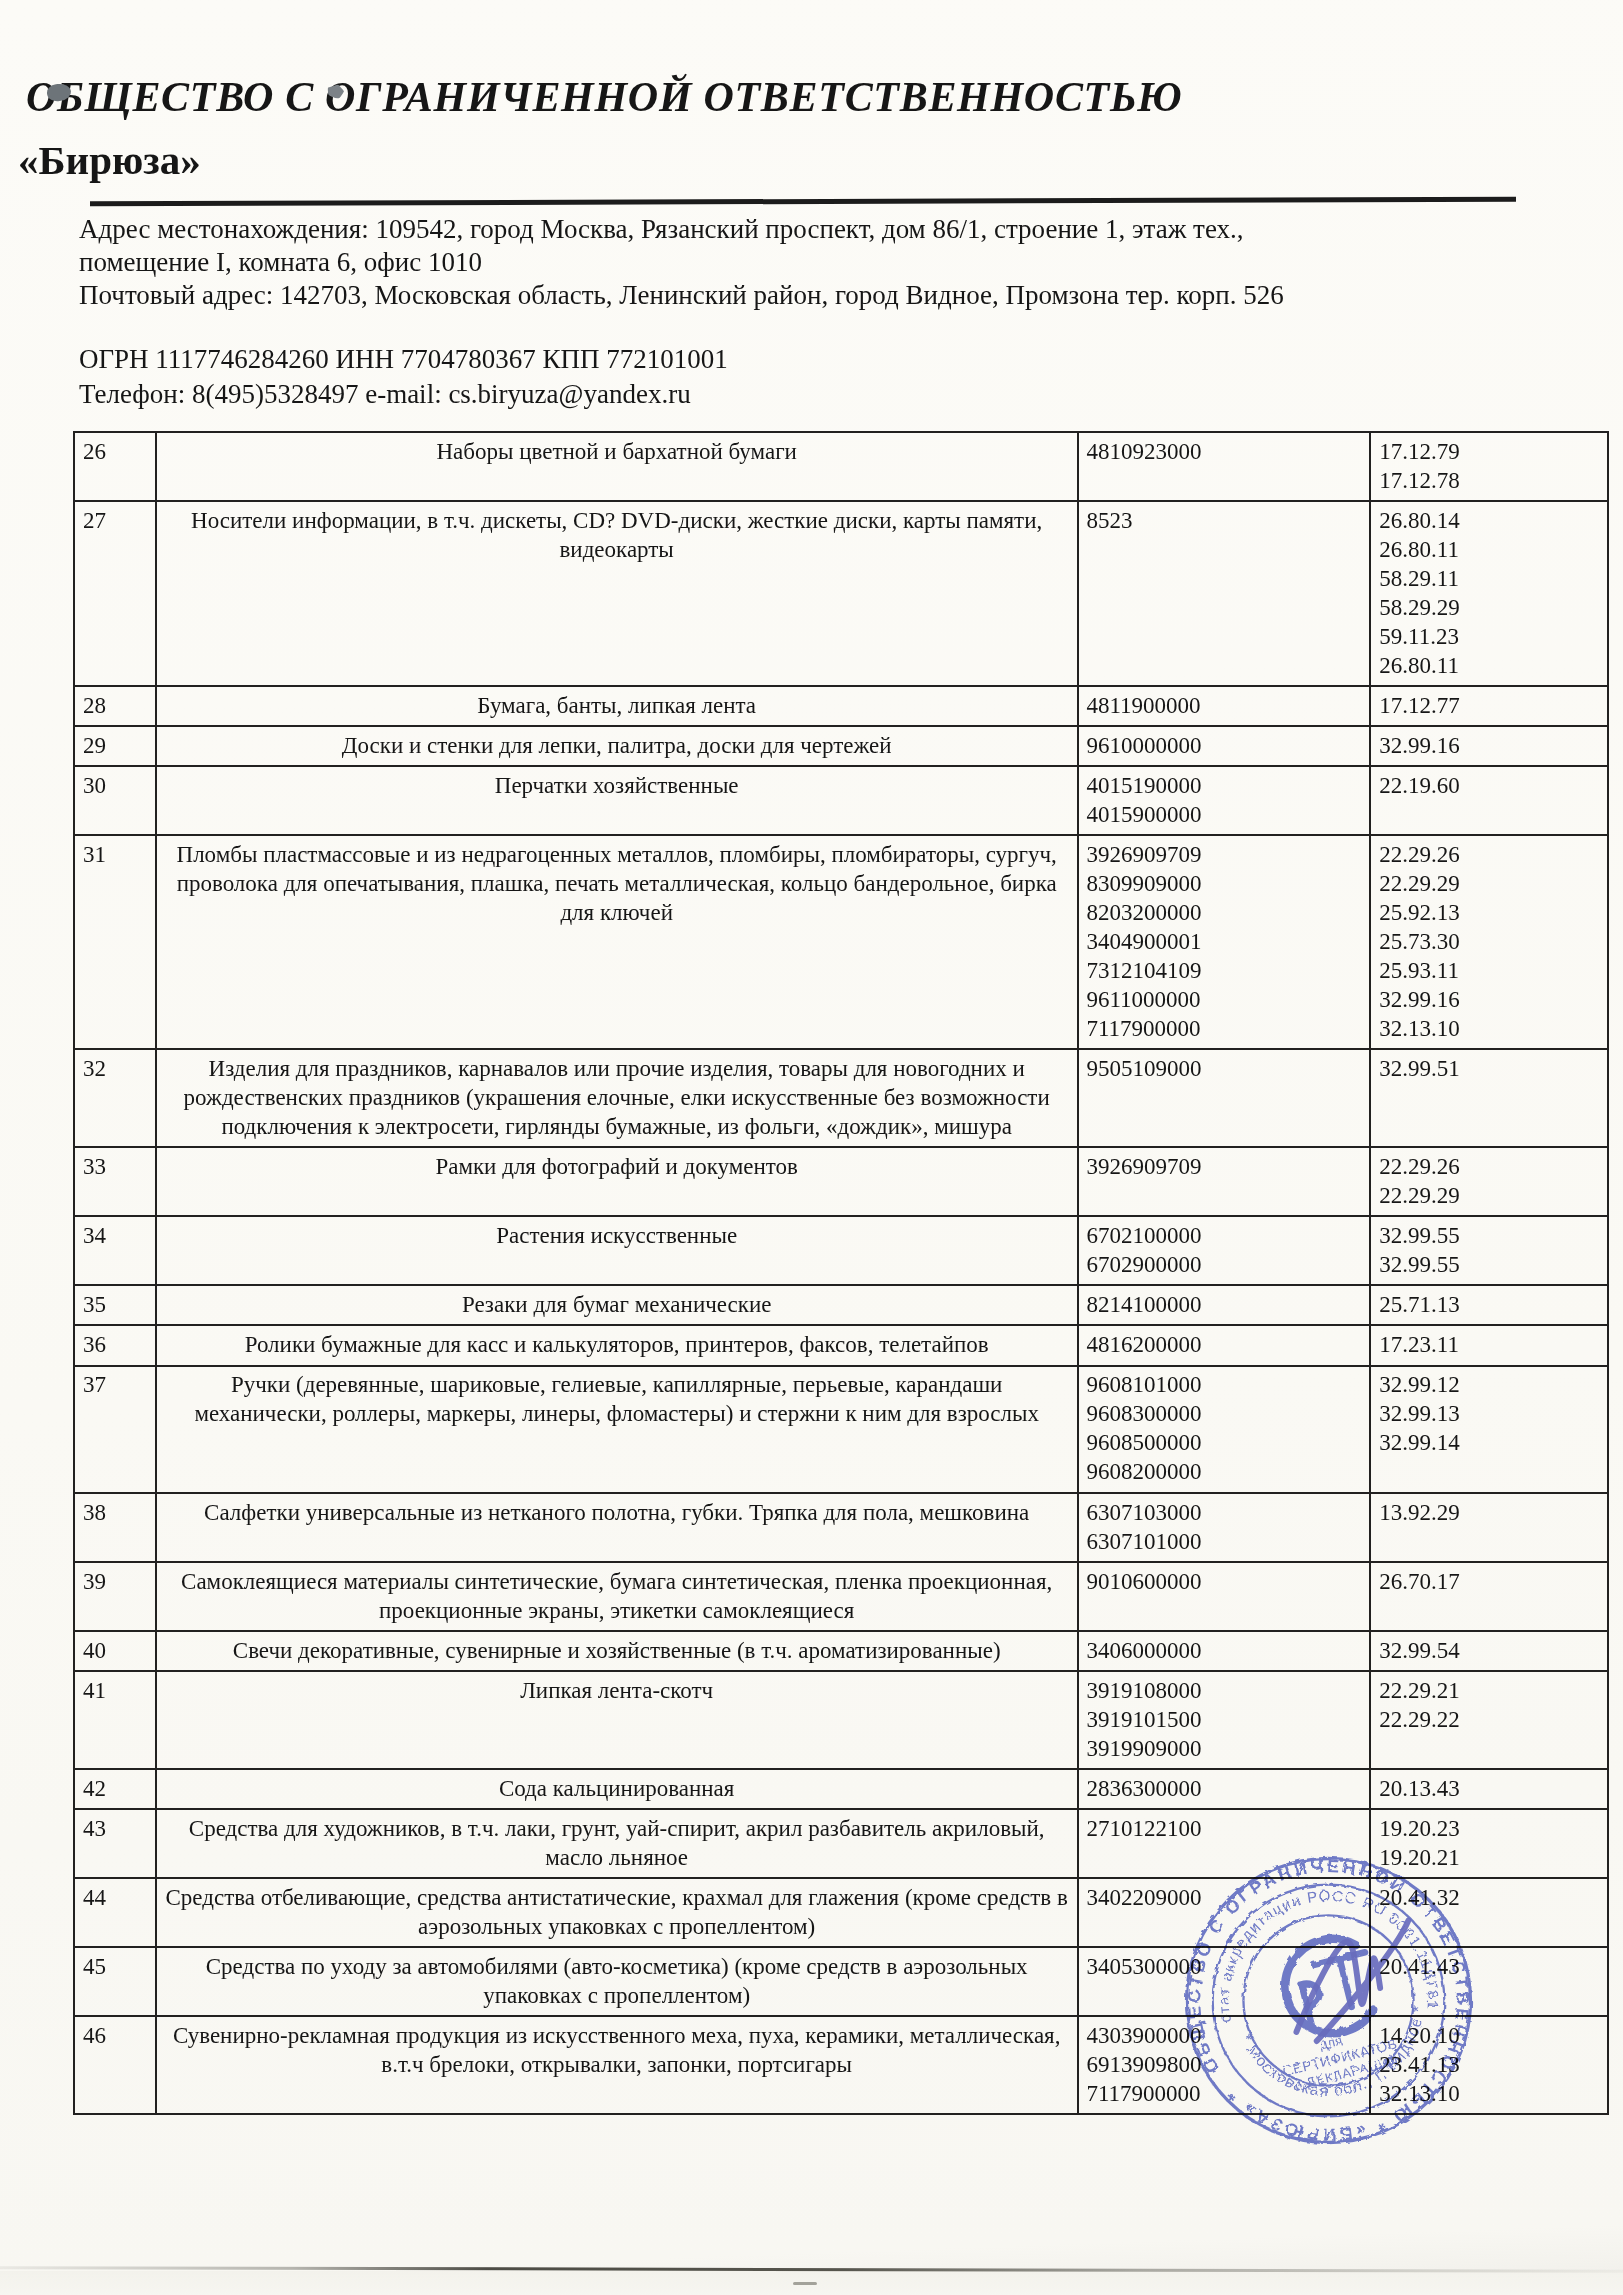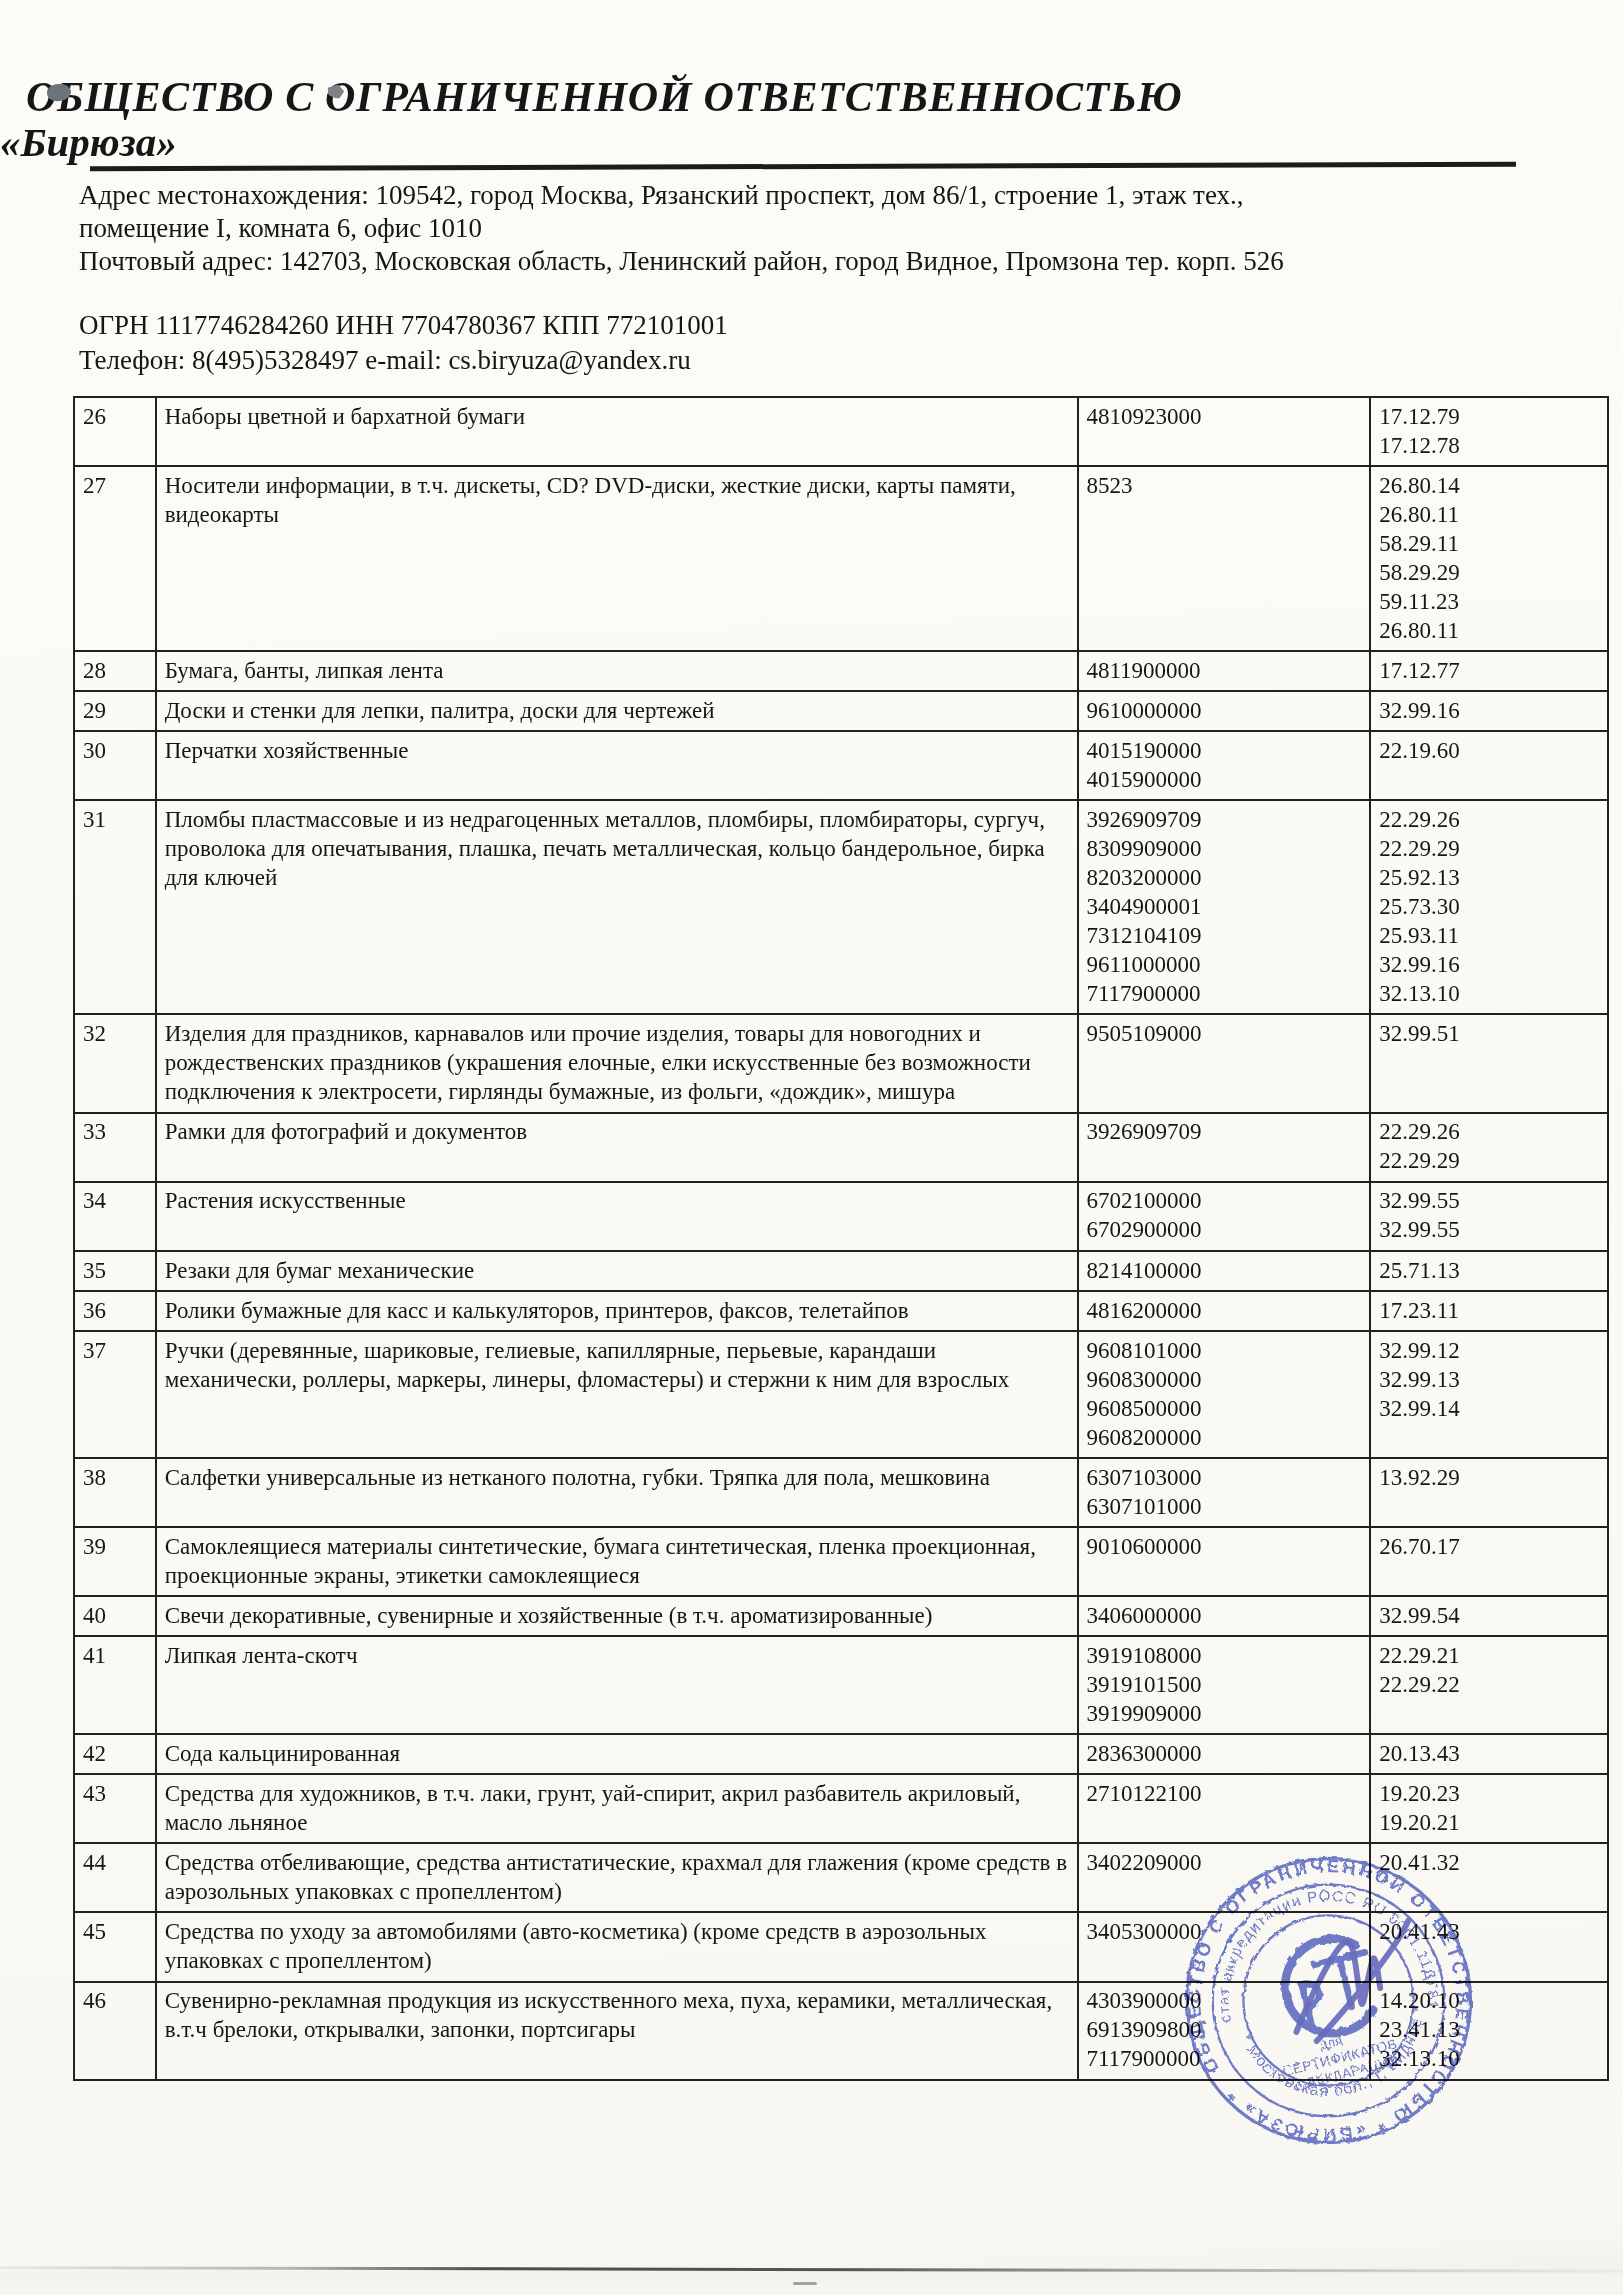--- a/index.html
+++ b/index.html
@@ -21,23 +21,23 @@
   .speck.s2{left:327px;top:84px;width:17px;height:14.4px;transform:rotate(14deg);background:#7c8287;clip-path:polygon(0 40%,55% 0,100% 35%,80% 100%,15% 90%);}
   
   .hdr{text-align:left;}
   .title1{
     margin:73px 26px 0;
     font-size:42px;line-height:48px;
     font-weight:bold;font-style:italic;
     letter-spacing:0.7px;
   }
   .title2{
-    margin:0;
+    margin:18px;
     font-size:41px;line-height:42px;
-    font-weight:bold;font-style:italic;
+    font-weight:bold;
   }
   .rule{
     margin:1.3px 107px 0 90px;
     height:5.2px;background:#1c1c1c;
     transform:rotate(-0.18deg);
   }
   .addr{margin:9.2px 79px 0;font-size:27px;line-height:33px;}
   .reg{margin:30px 79px 12px;font-size:27px;line-height:35px;}
   
   table.products{
@@ -46,21 +46,21 @@
     border-collapse:collapse;
     table-layout:fixed;
     font-size:23px;line-height:29px;
   }
   table.products td{
     border:2px solid #222120;
     vertical-align:top;
     padding:3.9px 7.9px 5.2px 7.9px;
   }
   td.c-num{width:64px;padding-left:10.5px;}
-  td.c-desc{width:904px;padding-left:13px;padding-right:22px;}
+  td.c-desc{width:904px;padding-left:13px;padding-right:22px;text-align:center;}
   td.c-code{width:275px;padding-left:14.4px;}
   td.c-okpd{width:220px;padding-left:15.7px;}
   .line{white-space:nowrap;}
   
   .stamp{
     position:absolute;left:1178px;top:1850px;
     width:301px;height:301px;
     mix-blend-mode:multiply;
     opacity:.82;
   }

